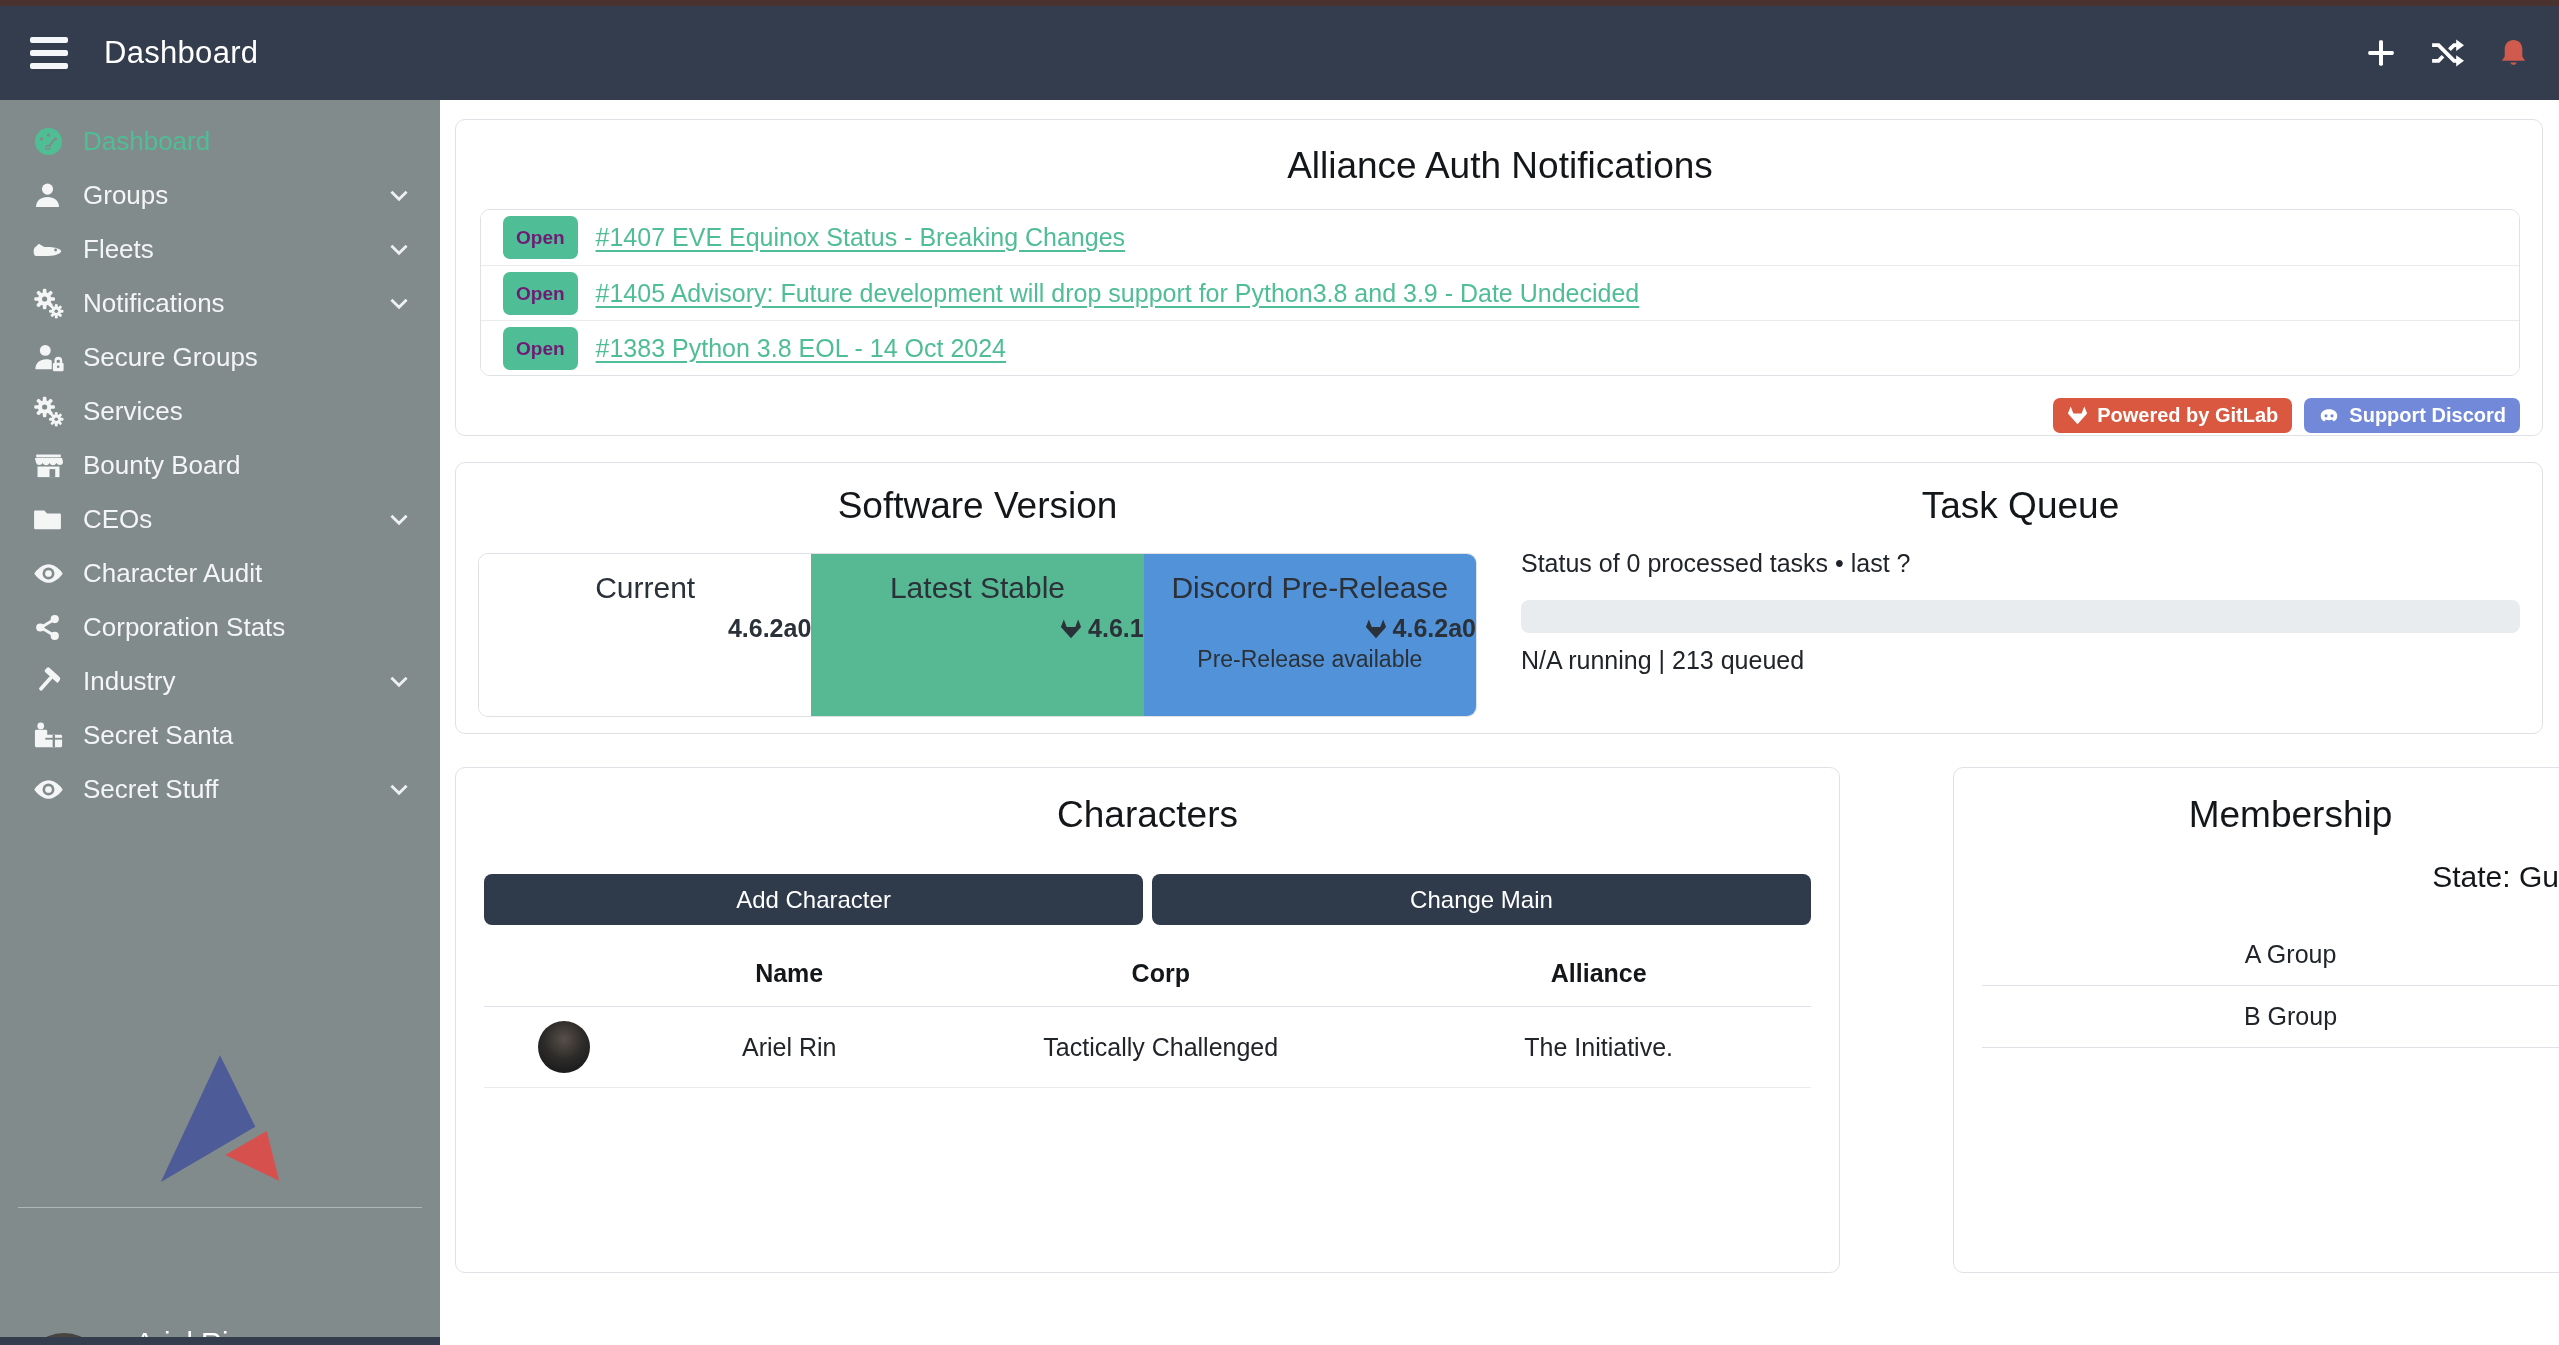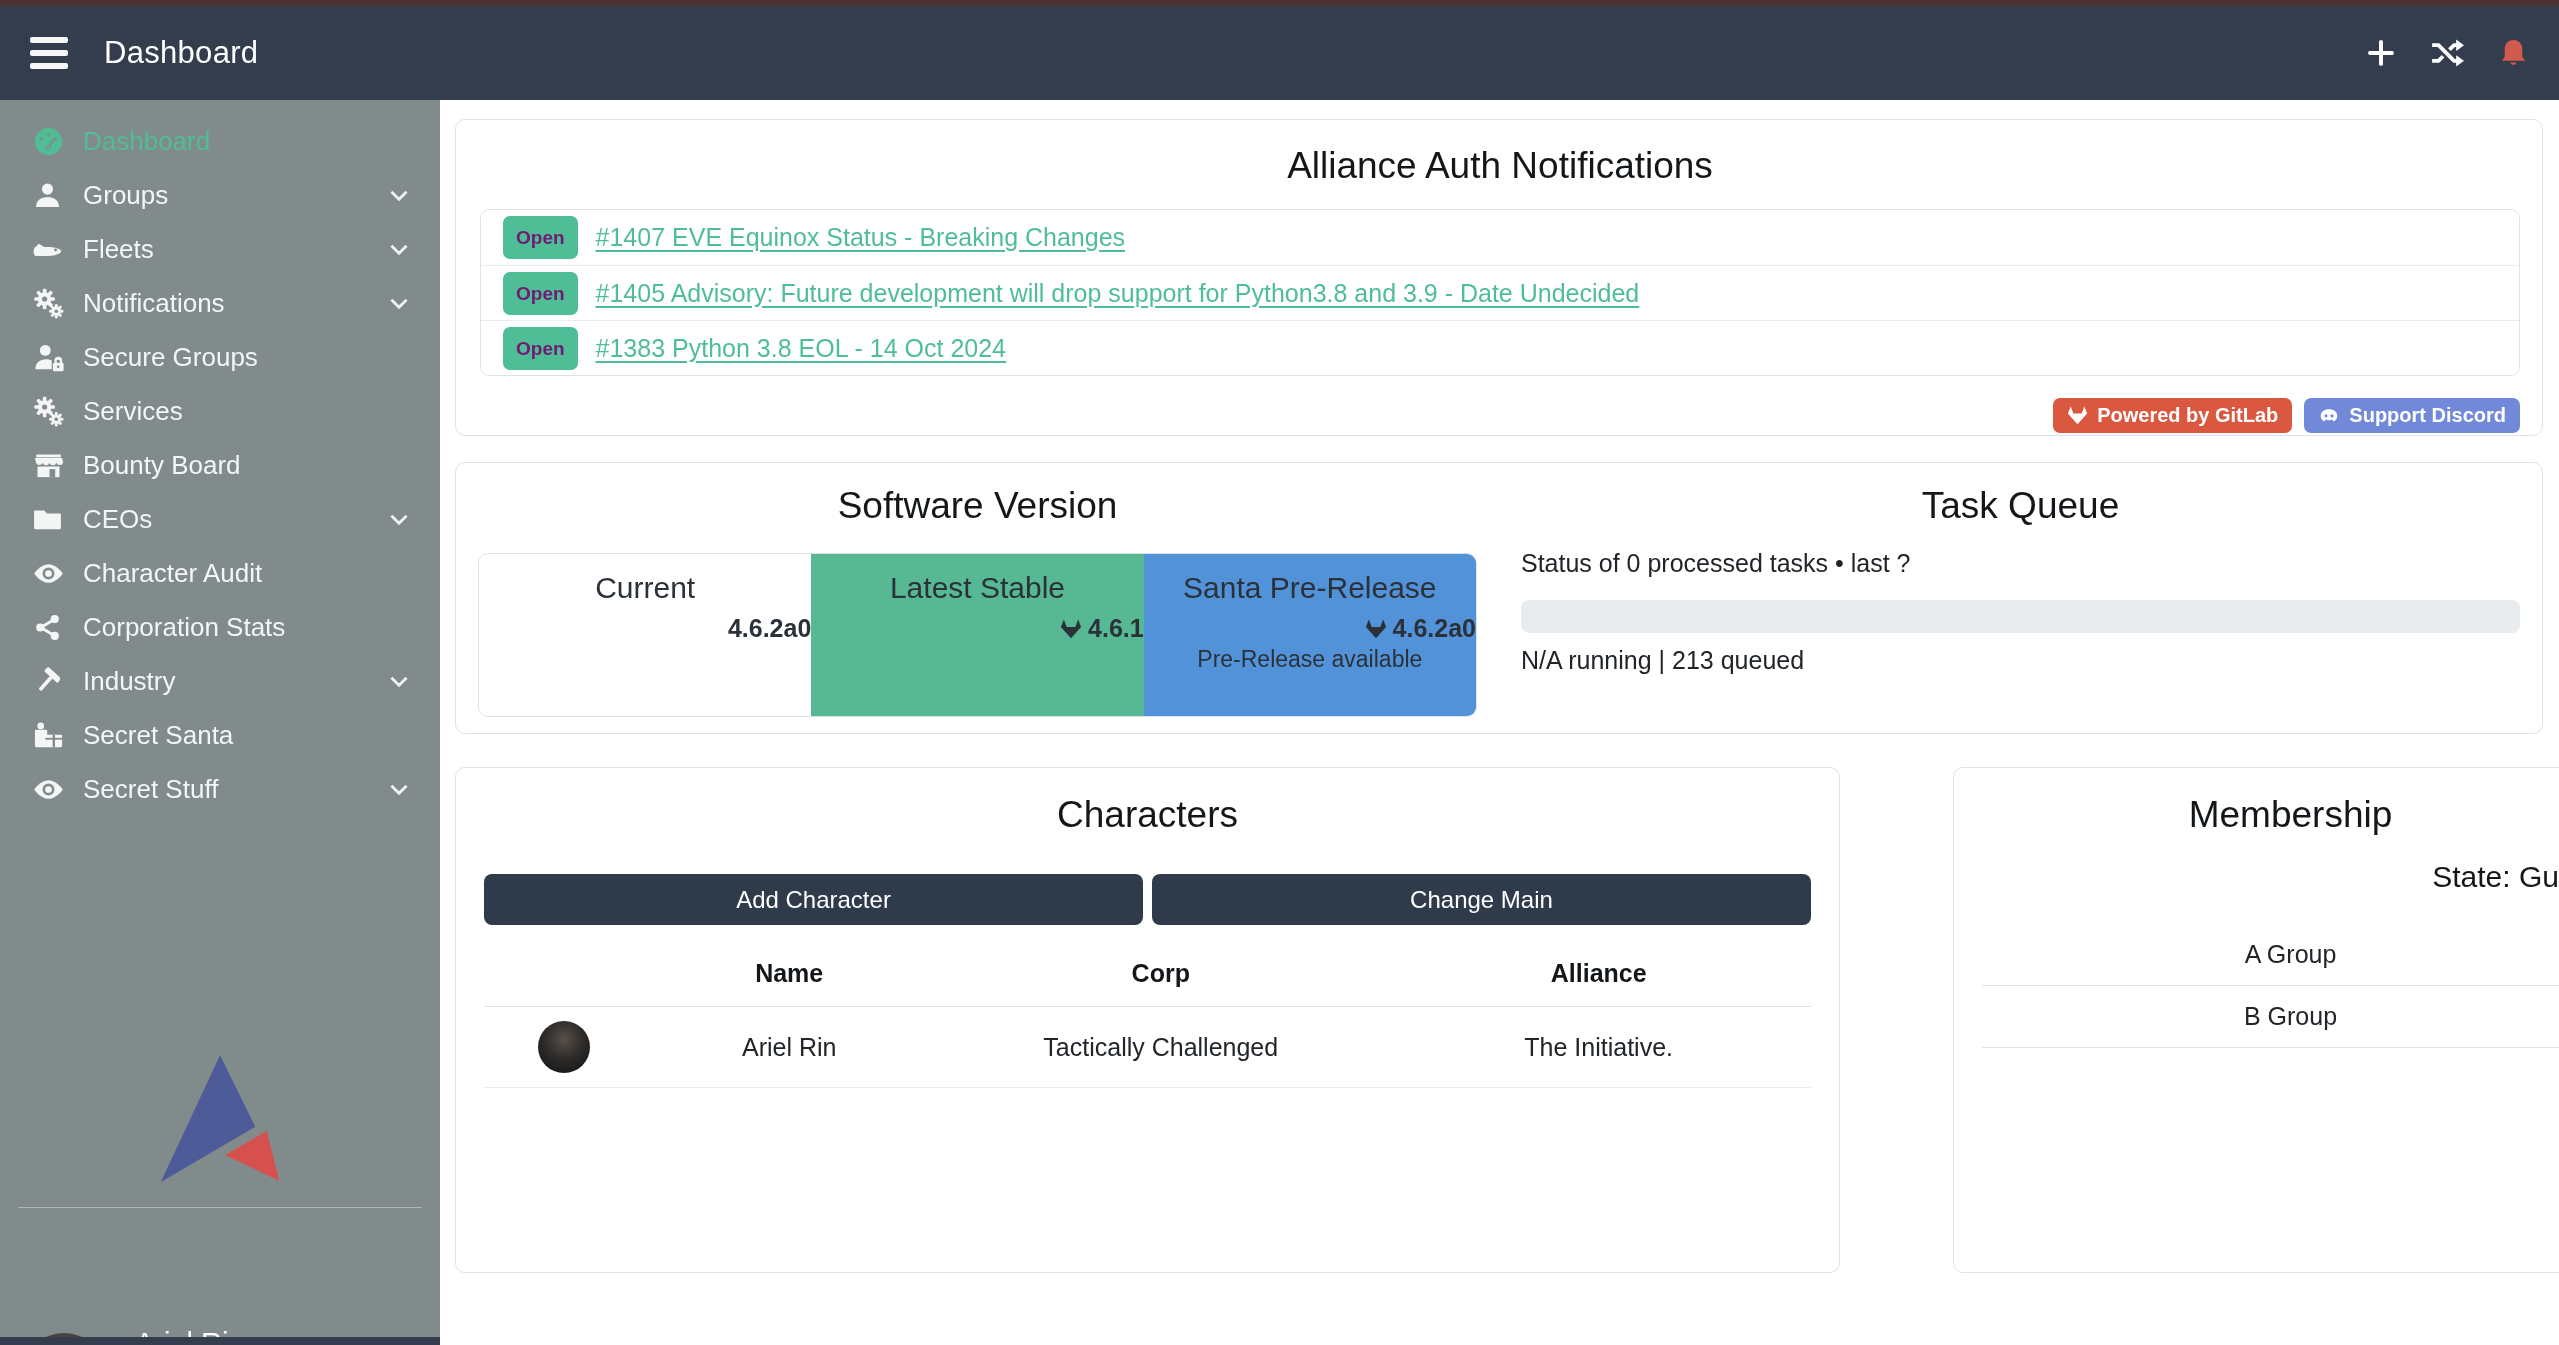--- a/index.html
+++ b/index.html
@@ -424,21 +424,21 @@
             <div class="v-version">
               <span>
                 <svg viewBox="0 0 24 24" width="22" height="22">
                     <path fill="#2b3138" d="M1 9.7 4.2 1.6 7.3 9.7 H16.7 L19.8 1.6 23 9.7 12 22 Z"></path>
                   </svg>
               </span>
               <span>4.6.1</span>
             </div>
           </div>
           <div class="v-cell v-prerelease">
-            <div class="v-label">Santa Pre-Release</div>
+            <div class="v-label">Discord Pre-Release</div>
             <div class="v-version">
               <span>
                 <svg viewBox="0 0 24 24" width="22" height="22">
                     <path fill="#2b3138" d="M1 9.7 4.2 1.6 7.3 9.7 H16.7 L19.8 1.6 23 9.7 12 22 Z"></path>
                   </svg>
               </span>
               <span>4.6.2a0</span>
             </div>
             <div class="v-note">Pre-Release available</div>
           </div>

